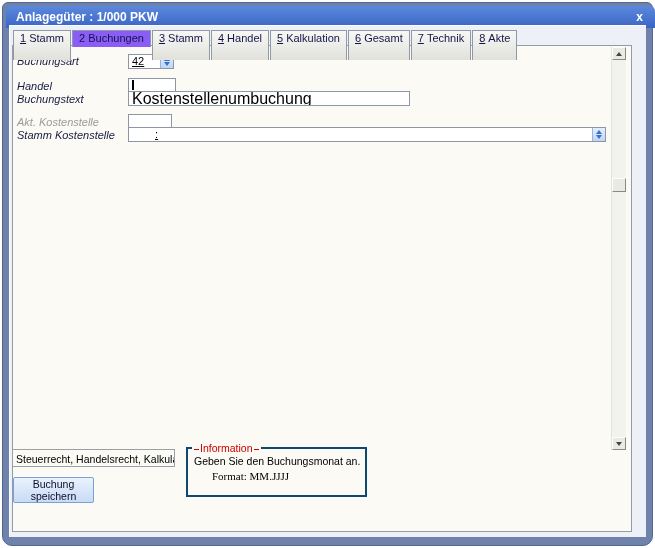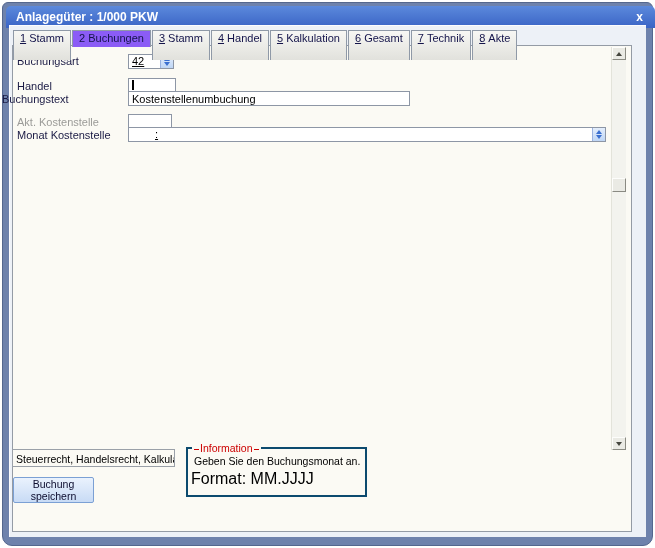--- a/index.html
+++ b/index.html
@@ -41,25 +41,25 @@
   .tab .num { text-decoration:underline; }
   .tab.active {
     background:#8b5cf6; height:17px; z-index:3; position:relative;
   }
   .tab.active .num { text-decoration:none; }
   
   .panel {
     position:absolute; left:12px; top:45px; width:620px; height:487px;
     background:#fbfaf4; border:1px solid #949ba5;
   }
-  .flabel { position:absolute; height:13px; line-height:13px; color:#1a1a44; }
+  .flabel { position:absolute; height:13px; line-height:13px; color:#1a1a44;font-style:italic; }
   .flabel.disabled { color:#9b9b98; }
   .tbox {
     position:absolute; height:15px; border:1px solid #8d96a5; background:#ffffff;
-    font-family:"Liberation Sans", sans-serif; font-size:11px; color:#000;
+    font-family:"Liberation Sans", sans-serif; font-size:16px; color:#000;
     padding:0 3px; outline:none;
   }
   .combo {
     position:absolute; height:15px; border:1px solid #8d96a5; background:#ffffff;
   }
   .combo .val {
     position:absolute; left:3px; top:0; line-height:13px; color:#000;text-decoration:underline;
   }
   .combo .val.indent { left:26px; }
   .stepper {
@@ -104,21 +104,21 @@
   }
   .info-legend {
     position:absolute; top:-7px; left:4px; background:#fbfaf4; padding:0 1px;
     color:#cc0000; font-size:10.5px; line-height:13px;
   }
   .info-legend::before, .info-legend::after {
     content:""; display:inline-block; width:5px; height:1px;
     background:#cc0000; vertical-align:middle; margin:0 1px;
   }
   .info-line1 { position:absolute; left:6px; top:6px; font-size:10.5px; color:#000; }
-  .info-line2 { position:absolute; left:3px; top:21px; font-size:16px; color:#000; }
+  .info-line2 { position:absolute; left:24px; top:21px; font-size:11px; color:#000;font-family:Liberation Serif, serif; }
 </style>
 </head>
 <body>
 
 <div class="root">
   <div class="frame">
     <div class="titlebar">
       <span class="title">Anlagegüter : 1/000 PKW</span>
       <span class="close-x">x</span>
     </div>
@@ -145,27 +145,27 @@
     <span class="stepper">
         <span class="tri-up"></span>
         <span class="tri-down"></span>
       </span>
   </div>
 
   <div class="flabel" style="left:17px; top:80px;">Handel</div>
   <input class="tbox" style="left: 128px; top: 78px; width: 48px;" value="">
   <div class="caret"></div>
 
-  <div class="flabel" style="left:2px; top:93px;">Buchungstext</div>
+  <div class="flabel" style="left:17px; top:93px;">Buchungstext</div>
   <input class="tbox" style="left: 128px; top: 91px; width: 282px;" value="Kostenstellenumbuchung">
 
   <div class="flabel disabled" style="left:17px; top:116px;">Akt. Kostenstelle</div>
   <input class="tbox" style="left: 128px; top: 114px; width: 44px;" value="">
 
-  <div class="flabel" style="left:17px; top:129px;">Monat Kostenstelle</div>
+  <div class="flabel" style="left:17px; top:129px;">Stamm Kostenstelle</div>
   <div class="combo" style="left:128px; top:127px; width:478px;">
     <span class="val indent">:</span>
     <span class="stepper">
         <span class="tri-up"></span>
         <span class="tri-down"></span>
       </span>
   </div>
 
   <div class="scrollbar">
     <div class="sb-btn sb-up">

